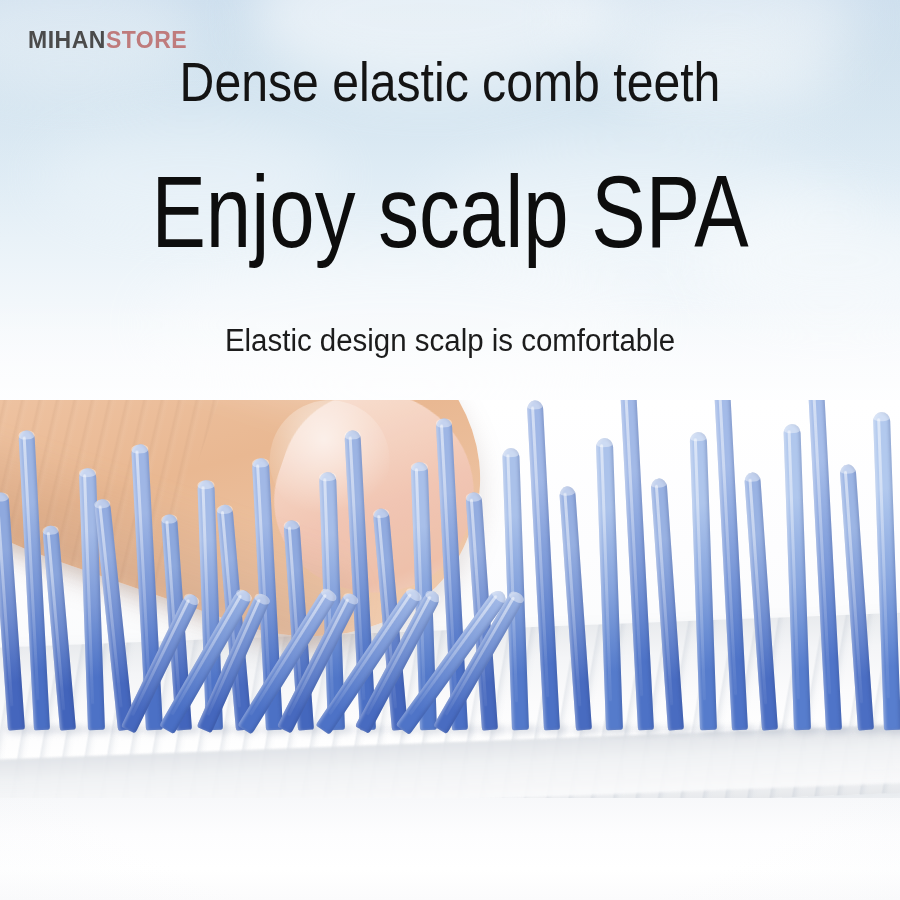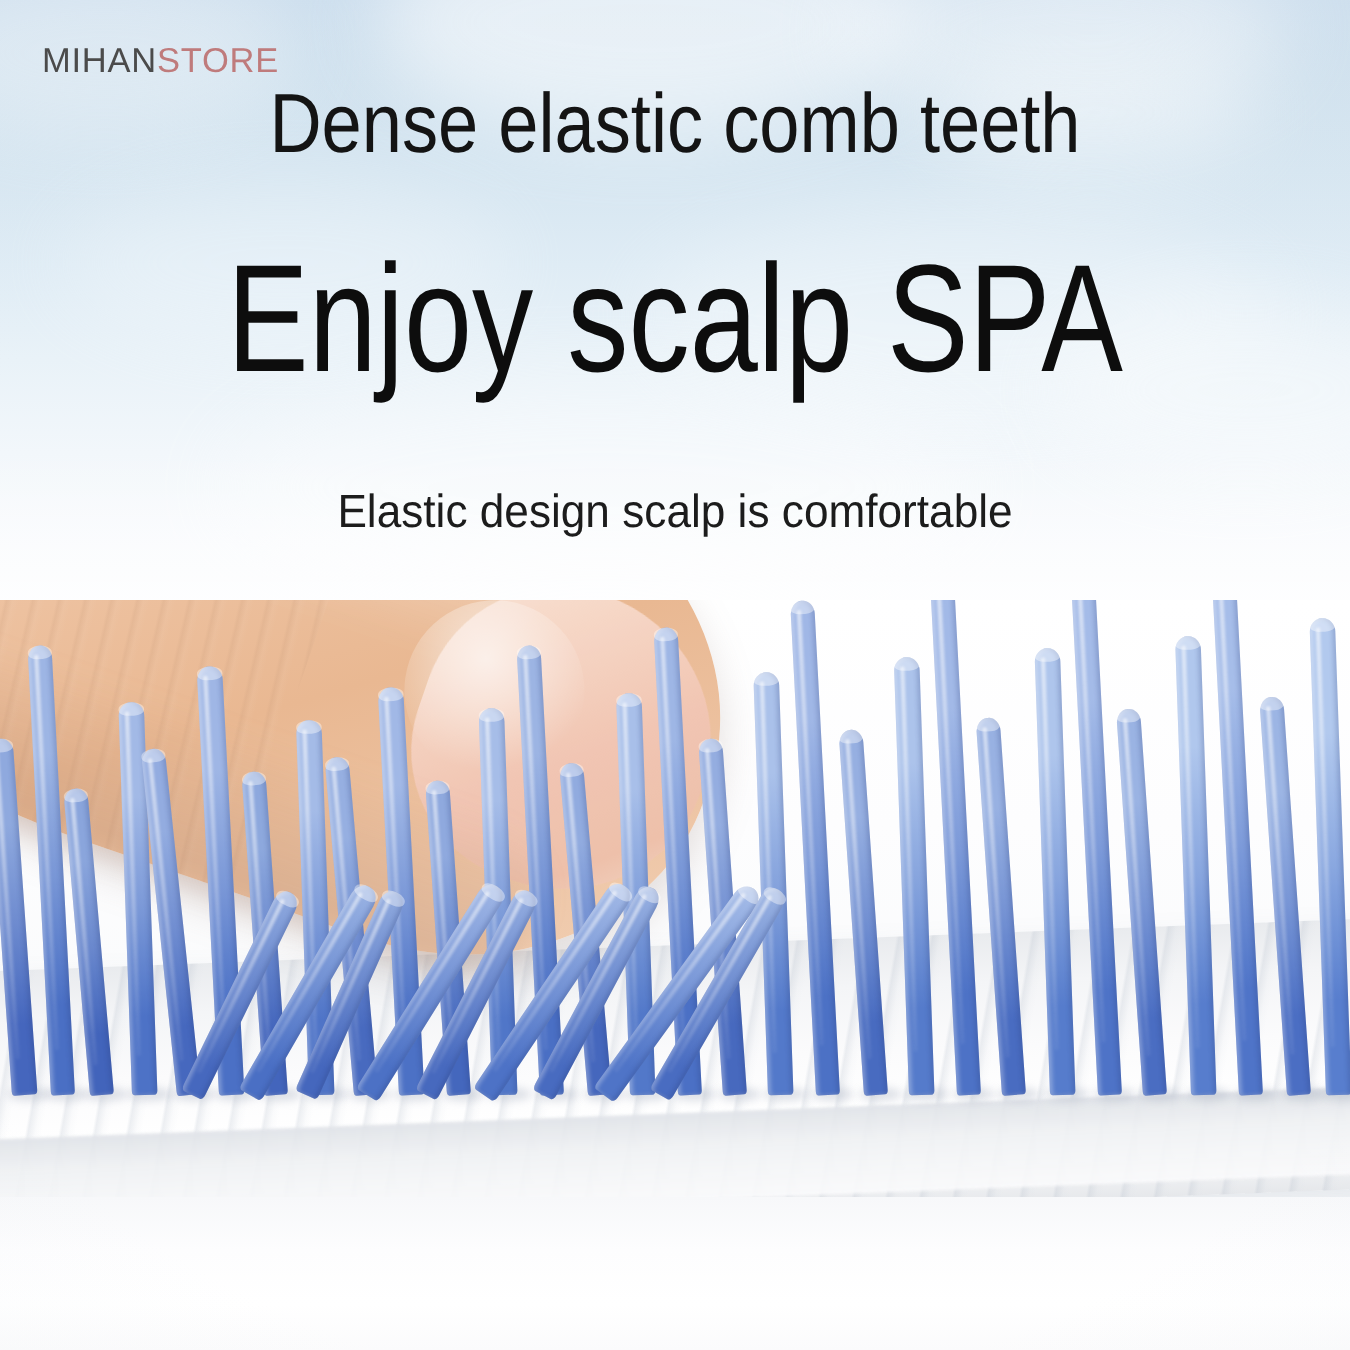--- a/index.html
+++ b/index.html
@@ -34,21 +34,21 @@
   .c7{left:700px;top:200px;width:260px;height:120px;opacity:.3;}
   .c8{left:-60px;top:-20px;width:260px;height:110px;opacity:.3;}
   .skyfade{
     position:absolute;left:0;top:300px;width:900px;height:240px;
     background:linear-gradient(180deg,rgba(255,255,255,0) 0%,rgba(255,255,255,.75) 55%,#fff 100%);
   }
 
   
   .logo{
     position:absolute;left:28px;top:27px;
-    font-size:23px;letter-spacing:.5px;font-weight:400;
+    font-size:23px;letter-spacing:.5px;font-weight:700;
     white-space:nowrap;
   }
   .logo .mi{color:#4b4b4b;}
   .logo .st{color:#bf7b7c;}
 
   .h1{
     position:absolute;left:0;top:52px;width:900px;text-align:center;
     font-size:56px;line-height:60px;color:#141414;
     font-family:"Liberation Sans Narrow","Liberation Sans","DejaVu Sans Condensed",sans-serif;
     font-stretch:condensed;

